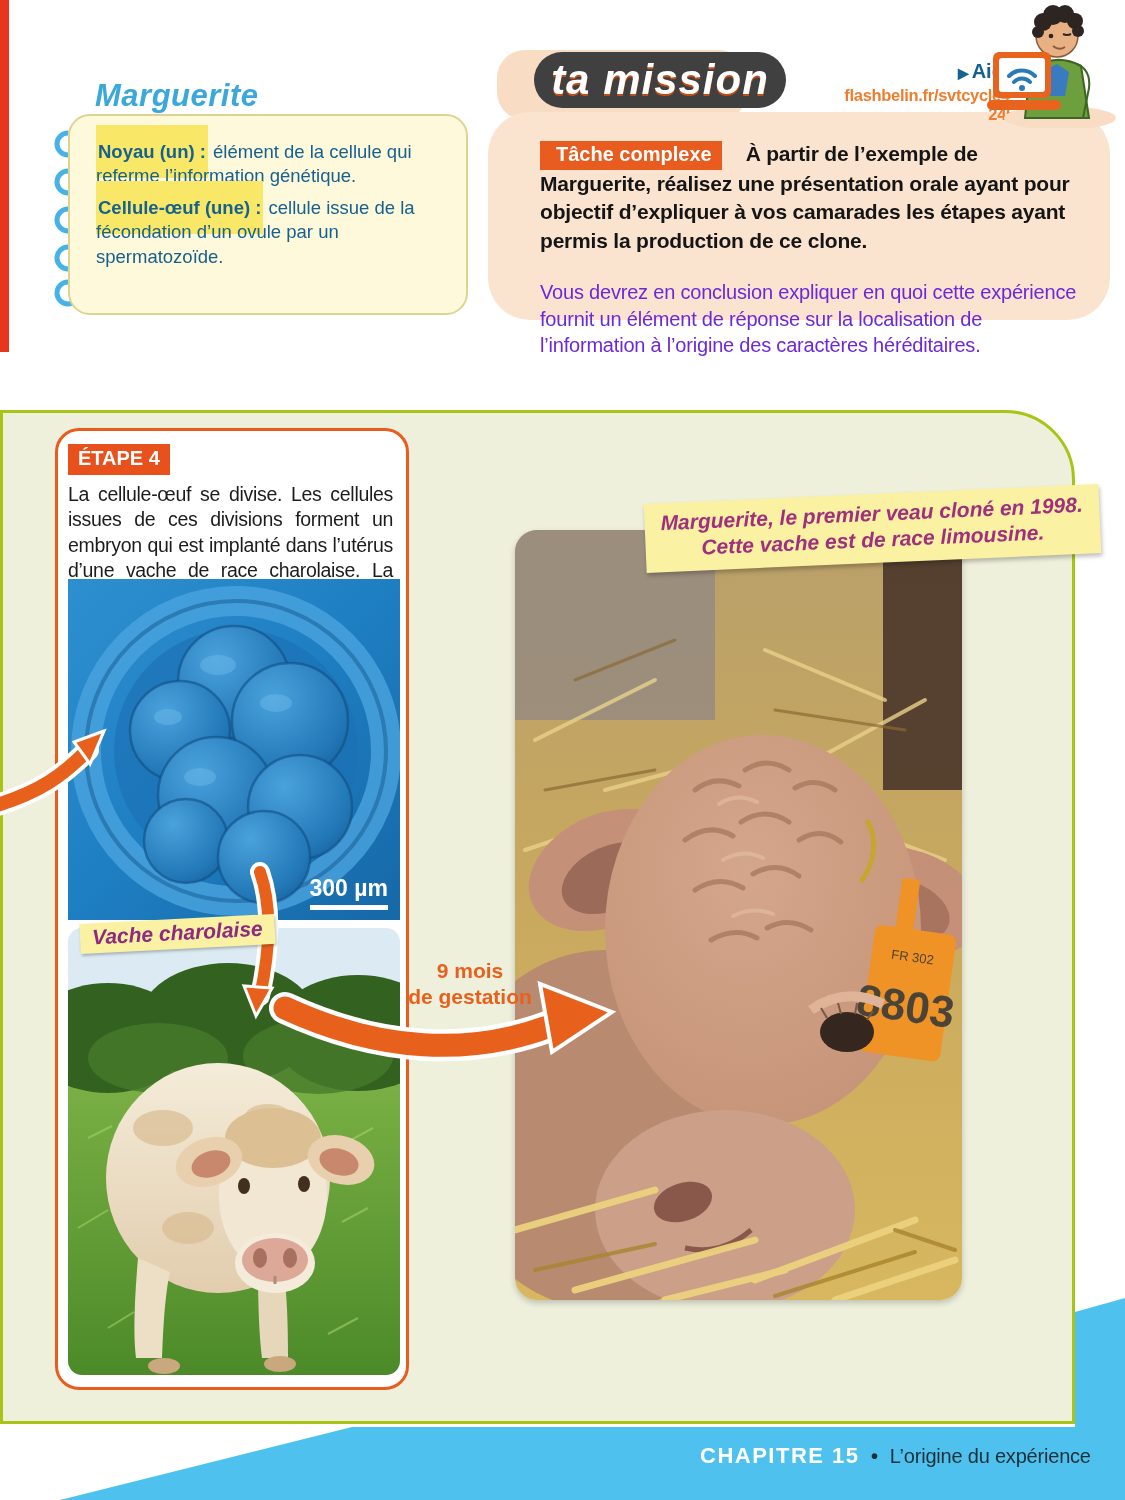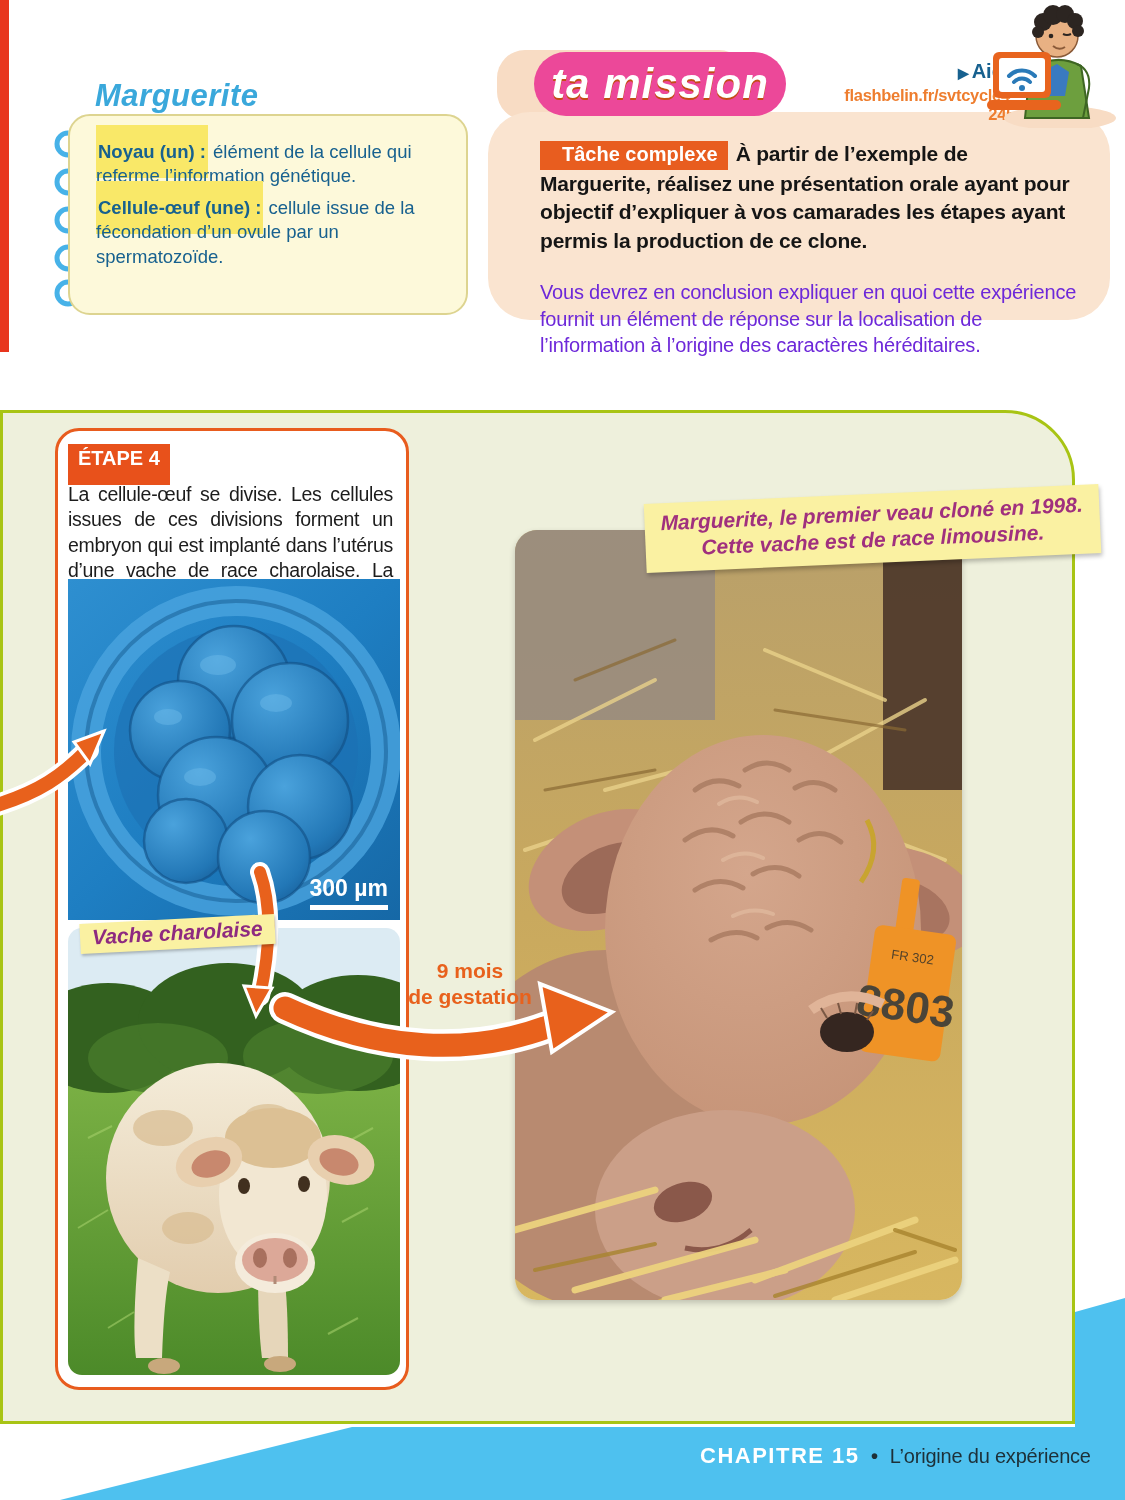--- a/index.html
+++ b/index.html
@@ -12,36 +12,36 @@
 
   
   .vocab-title { left:95px; top:78px; font-size:31px; font-weight:bold; font-style:italic; color:#3aa8db; letter-spacing:.5px; }
   .vocab-box { left:68px; top:114px; width:400px; height:201px; background:#fdf9da; border:2px solid #ddd490; border-radius:22px; padding:24px 18px 18px 26px; }
   .vocab-entry { font-size:18.5px; color:#17618f; line-height:1.32; margin-bottom:7px; }
   .vocab-term { background:#f9e868; font-weight:bold; padding:16px 2px; }
   .spirals { left:38px; top:130px; width:60px; height:180px; }
 
   
   .mission-tab { left:497px; top:50px; width:250px; height:70px; background:#f8dcc4; border-radius:28px; }
-  .mission-blob { left:534px; top:52px; width:252px; height:64px; background:#ec4899; border-radius:34px; display:flex; align-items:center; justify-content:center; }
+  .mission-blob { left:534px; top:52px; width:252px; height:56px; background:#404040; border-radius:34px; display:flex; align-items:center; justify-content:center; }
   .mission-blob span { color:#ffffff; font-size:42px; font-weight:bold; font-style:italic; letter-spacing:1px; text-shadow:0 2px 0 #c44d14; }
   .aide-line { left:900px; top:60px; width:115px; text-align:right; font-size:20px; font-weight:bold; color:#17618f; }
   .aide-arrow { color:#17618f; font-size:14px; margin-right:3px; }
   .aide-url { left:840px; top:86px; width:175px; text-align:right; font-size:16.5px; color:#ee7d2e; font-weight:bold; letter-spacing:-0.3px; }
   .mission-box { left:488px; top:112px; width:622px; height:208px; background:#fae4d0; border-radius:42px; padding:28px 30px 0 52px; }
-  .mission-badge { display:inline-block; background:#e85d1f; color:#fff; font-weight:bold; font-size:20px; padding:2px 10px 4px 22px; margin-right:8px; }
+  .mission-badge { display:inline-block; background:#e85d1f; color:#fff; font-weight:bold; font-size:20px; padding:2px 10px 4px 16px; margin-right:24px; }
   .mission-bold { font-size:21px; font-weight:bold; color:#151515; line-height:1.35; letter-spacing:-0.2px; }
   .mission-reg { margin-top:24px; font-size:20px; color:#6d28d9; line-height:1.33; letter-spacing:-0.2px; }
 
   
   .panel { left:0; top:410px; width:1075px; height:1014px; background:#eef0dc; border:3px solid #a8c414; border-radius:0 70px 0 0; }
 
   
   .etape-box { left:55px; top:428px; width:354px; height:962px; background:#ffffff; border:3px solid #e85c1e; border-radius:24px; }
-  .etape-badge { left:68px; top:444px; background:#e8511b; color:#fff; font-weight:bold; font-size:20px; padding:3px 10px 15px 10px; }
+  .etape-badge { left:68px; top:444px; background:#e8511b; color:#fff; font-weight:bold; font-size:20px; padding:3px 10px 5px 10px; }
   .etape-text { left:68px; top:482px; width:325px; font-size:19.5px; color:#1c1c1c; line-height:1.3; text-align:justify; letter-spacing:-0.3px; }
   .embryo { left:68px; top:579px; width:332px; height:341px; }
   .scalebar { right:12px; bottom:10px; position:absolute; text-align:center; color:#fff; font-size:23px; font-weight:bold; }
   .scalebar .bar { height:5px; background:#fff; margin-top:3px; }
   .cow-label { left:80px; top:919px; background:#faf1a2; color:#8e2a80; font-weight:bold; font-style:italic; font-size:21px; padding:2px 12px 4px 12px; transform:rotate(-3deg); z-index:6; box-shadow:1px 2px 3px rgba(0,0,0,.25); }
   .cow-photo { left:68px; top:928px; width:332px; height:447px; border-radius:14px; overflow:hidden; }
 
   
   .marg-caption { left:645px; top:494px; background:#faf1a2; padding:7px 16px 9px 16px; transform:rotate(-2.5deg); z-index:6; text-align:center; box-shadow:1px 3px 4px rgba(0,0,0,.25); }
   .marg-caption div { color:#a0307e; font-style:italic; font-weight:bold; font-size:21px; line-height:1.25; }

